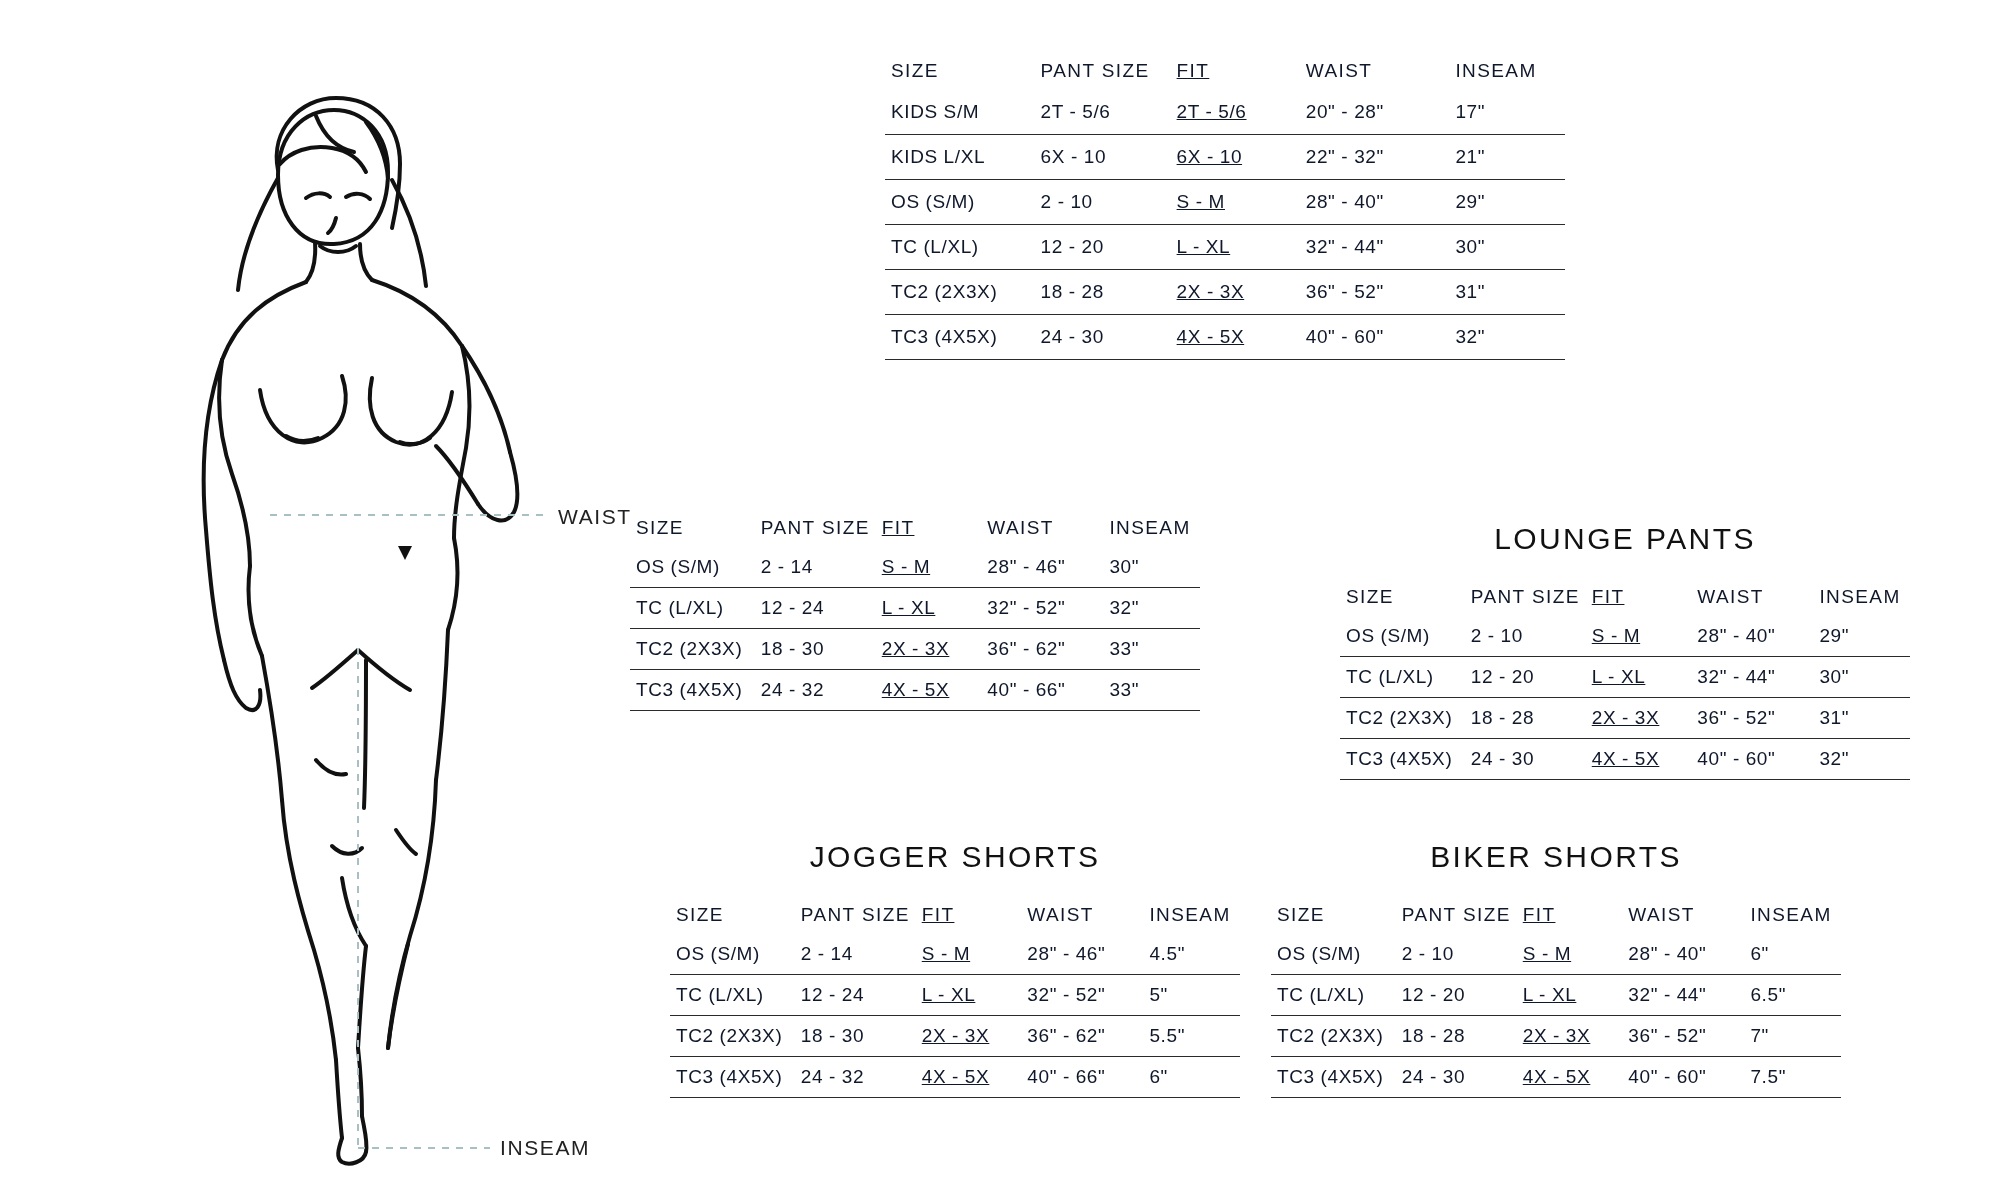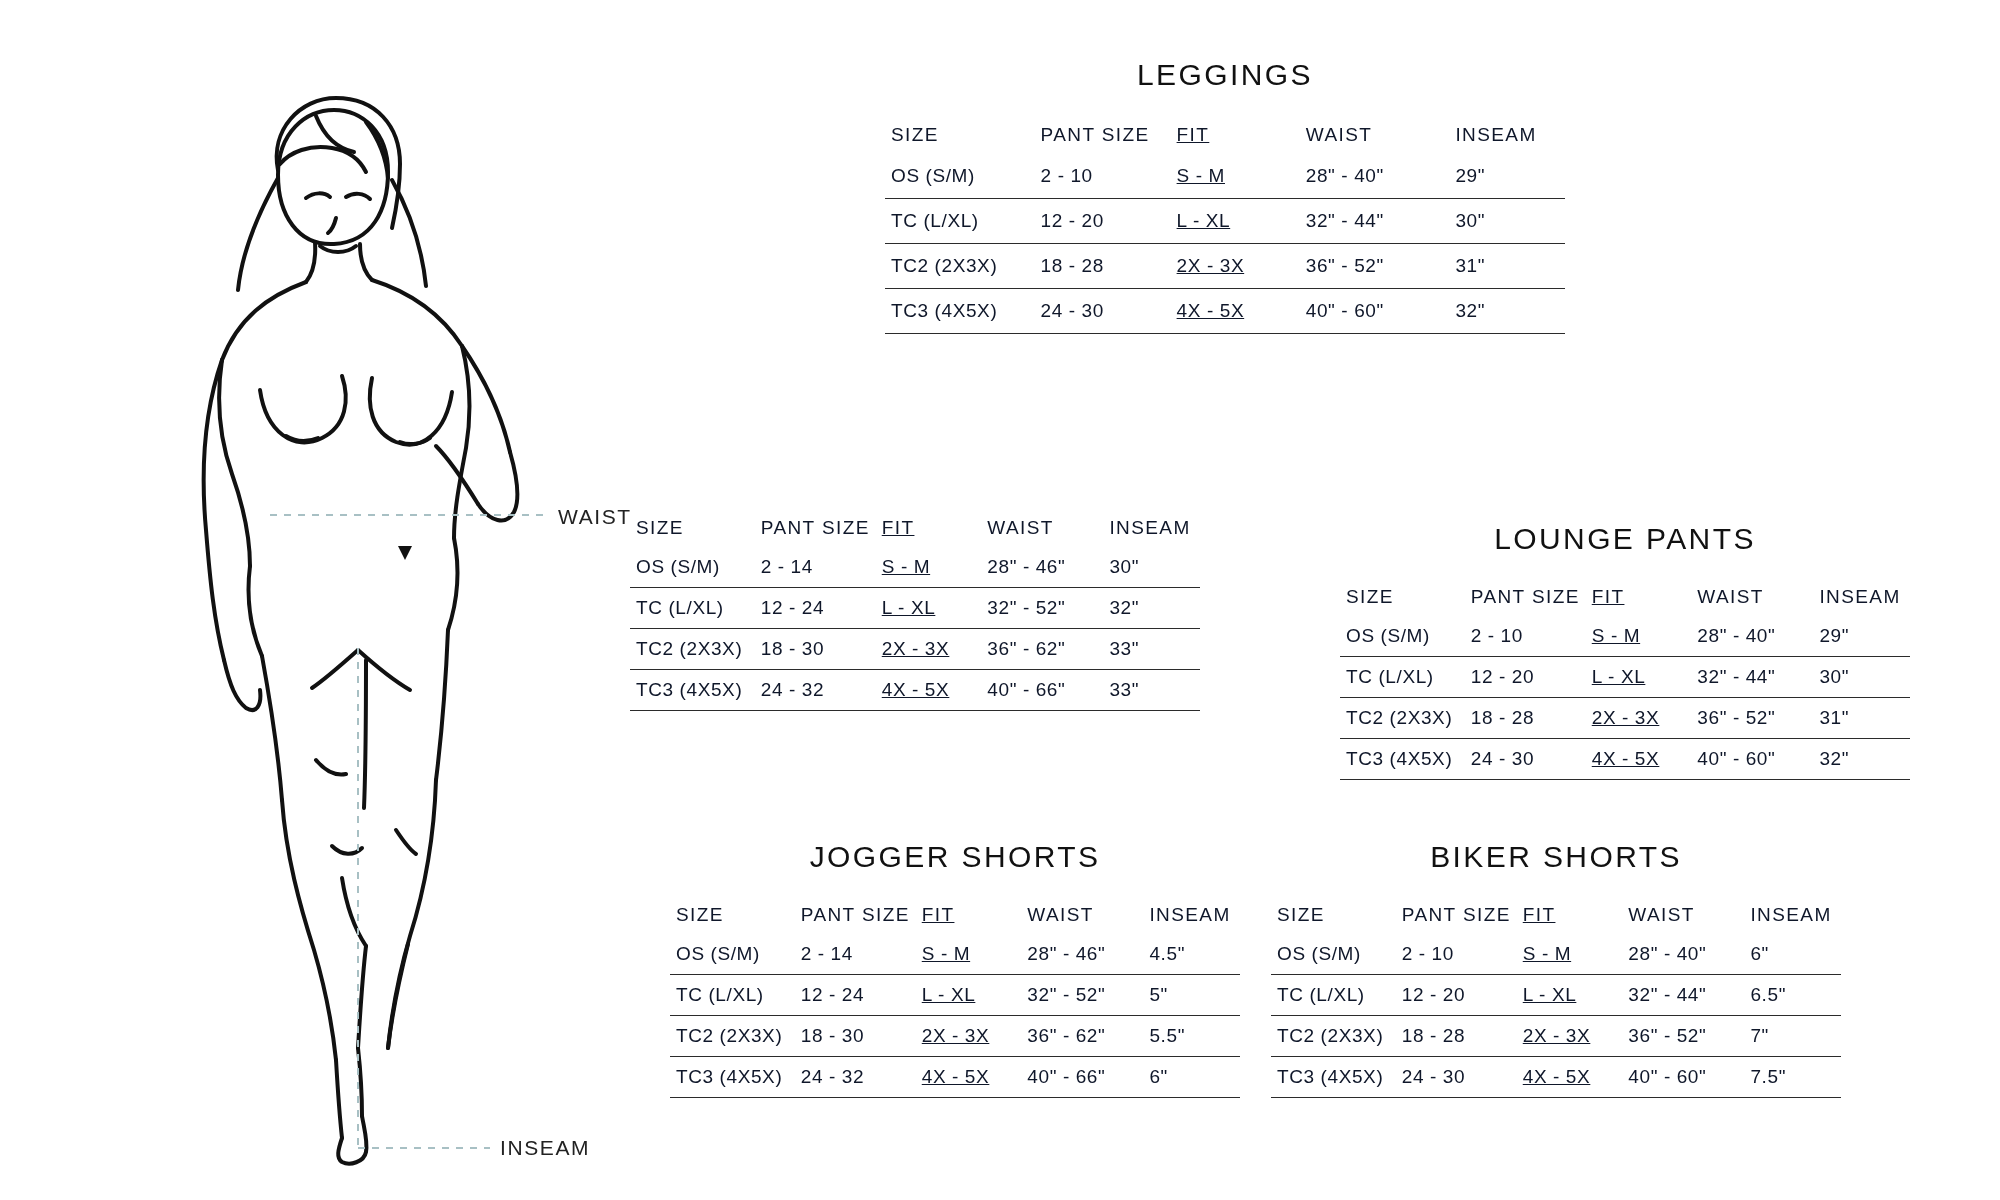--- a/index.html
+++ b/index.html
@@ -169,32 +169,45 @@
     <line x1="210" y1="475" x2="490" y2="475" stroke="#a8c0c4" stroke-width="2" stroke-dasharray="7,7"></line>
     <line x1="298" y1="608" x2="298" y2="1108" stroke="#a8c0c4" stroke-width="2" stroke-dasharray="7,7"></line>
     <line x1="298" y1="1108" x2="430" y2="1108" stroke="#a8c0c4" stroke-width="2" stroke-dasharray="7,7"></line>
   </svg>
 
   <div class="guide-label" id="waist-label">WAIST</div>
   <div class="guide-label" id="inseam-label">INSEAM</div>
 </div>
 
 <div class="table-block" id="leggings-block">
-  <div class="table-title">LEGGINGS</div>
   <table class="size-table">
     <thead>
       <tr class="head-row">
         <th class="col-size">SIZE</th>
         <th class="col-pant">PANT SIZE</th>
         <th class="col-fit">FIT</th>
         <th class="col-waist">WAIST</th>
         <th class="col-inseam">INSEAM</th>
       </tr>
     </thead>
     <tbody>
+      <tr>
+        <td class="col-size">KIDS S/M</td>
+        <td class="col-pant">2T - 5/6</td>
+        <td class="col-fit">2T - 5/6</td>
+        <td class="col-waist">20" - 28"</td>
+        <td class="col-inseam">17"</td>
+      </tr>
+      <tr>
+        <td class="col-size">KIDS L/XL</td>
+        <td class="col-pant">6X - 10</td>
+        <td class="col-fit">6X - 10</td>
+        <td class="col-waist">22" - 32"</td>
+        <td class="col-inseam">21"</td>
+      </tr>
       <tr>
         <td class="col-size">OS (S/M)</td>
         <td class="col-pant">2 - 10</td>
         <td class="col-fit">S - M</td>
         <td class="col-waist">28" - 40"</td>
         <td class="col-inseam">29"</td>
       </tr>
       <tr>
         <td class="col-size">TC (L/XL)</td>
         <td class="col-pant">12 - 20</td>

